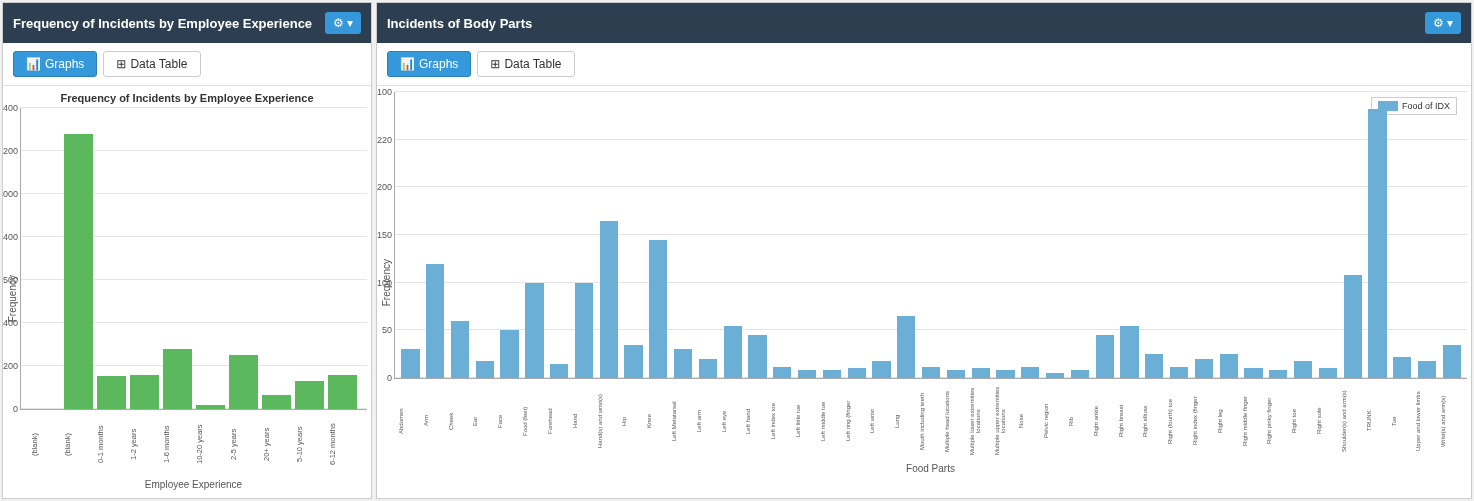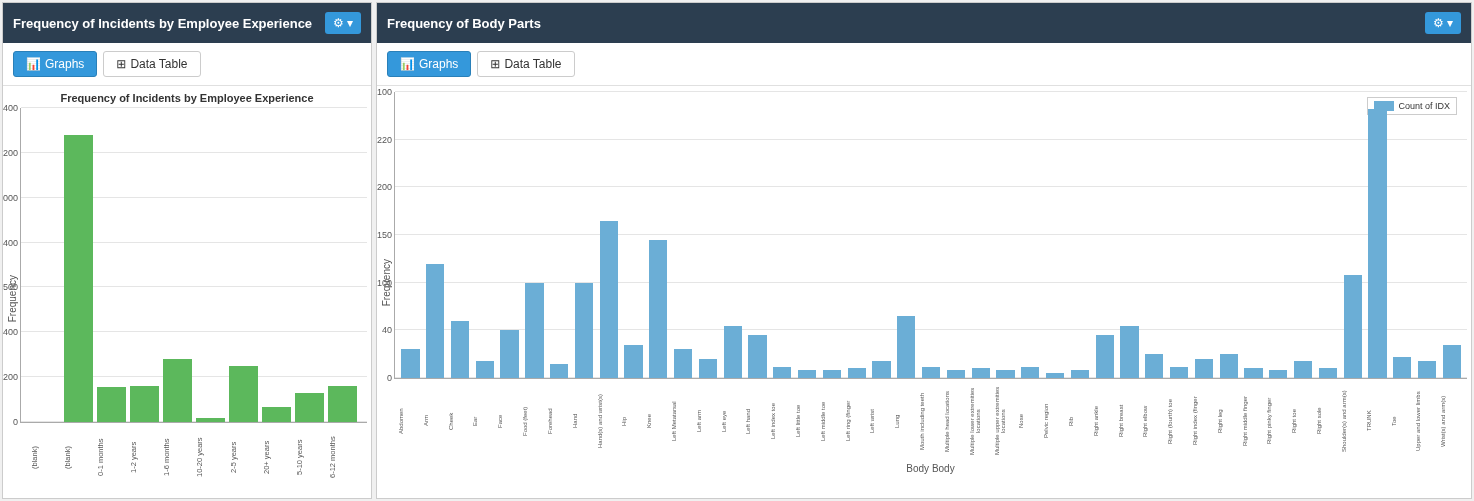--- a/index.html
+++ b/index.html
@@ -123,55 +123,56 @@
             <div class="x-label">(blank)</div>
             <div class="x-label">0-1 months</div>
             <div class="x-label">1-2 years</div>
             <div class="x-label">1-6 months</div>
             <div class="x-label">10-20 years</div>
             <div class="x-label">2-5 years</div>
             <div class="x-label">20+ years</div>
             <div class="x-label">5-10 years</div>
             <div class="x-label">6-12 months</div>
           </div>
+        <div class="x-axis-title">Employee Experience</div>
       </div>
     </div>
   </div>
 </div>
 
 <div class="panel panel-right">
   <div class="panel-header">
-    <span class="panel-title">Frequency of Body Parts</span>
+    <span class="panel-title">Incidents of Body Parts</span>
     <button class="gear-btn">⚙ ▾</button>
   </div>
   <div class="panel-toolbar">
     <button class="btn-active">
       <span>📊</span>
       <span>Graphs</span>
     </button>
     <button class="btn-inactive">
       <span>⊞</span>
       <span>Data Table</span>
     </button>
   </div>
   <div class="chart-area chart-right">
     <div class="chart-container">
       <div class="y-axis-label">Frequency</div>
       <div class="chart-inner" style="position:relative;">
         <div class="legend">
           <span class="legend-color"></span>
-          <span>Count of IDX</span>
+          <span>Food of IDX</span>
         </div>
         <div class="bars-and-grid" id="right-chart">
           <div class="grid-lines" id="right-grid">
               <div class="grid-line" style="bottom: 0%;">
                 <span class="y-tick">0</span>
               </div>
               <div class="grid-line" style="bottom: 16.6667%;">
-                <span class="y-tick">40</span>
+                <span class="y-tick">50</span>
               </div>
               <div class="grid-line" style="bottom: 33.3333%;">
                 <span class="y-tick">100</span>
               </div>
               <div class="grid-line" style="bottom: 50%;">
                 <span class="y-tick">150</span>
               </div>
               <div class="grid-line" style="bottom: 66.6667%;">
                 <span class="y-tick">200</span>
               </div>
@@ -352,17 +353,17 @@
             <div style="flex: 1 1 0%; font-size: 6px; color: rgb(85, 85, 85); text-align: center; writing-mode: vertical-rl; transform: rotate(180deg); height: 80px; overflow: hidden;">Right middle finger</div>
             <div style="flex: 1 1 0%; font-size: 6px; color: rgb(85, 85, 85); text-align: center; writing-mode: vertical-rl; transform: rotate(180deg); height: 80px; overflow: hidden;">Right pinky finger</div>
             <div style="flex: 1 1 0%; font-size: 6px; color: rgb(85, 85, 85); text-align: center; writing-mode: vertical-rl; transform: rotate(180deg); height: 80px; overflow: hidden;">Right toe</div>
             <div style="flex: 1 1 0%; font-size: 6px; color: rgb(85, 85, 85); text-align: center; writing-mode: vertical-rl; transform: rotate(180deg); height: 80px; overflow: hidden;">Right sole</div>
             <div style="flex: 1 1 0%; font-size: 6px; color: rgb(85, 85, 85); text-align: center; writing-mode: vertical-rl; transform: rotate(180deg); height: 80px; overflow: hidden;">Shoulder(s) and arm(s)</div>
             <div style="flex: 1 1 0%; font-size: 6px; color: rgb(85, 85, 85); text-align: center; writing-mode: vertical-rl; transform: rotate(180deg); height: 80px; overflow: hidden;">TRUNK</div>
             <div style="flex: 1 1 0%; font-size: 6px; color: rgb(85, 85, 85); text-align: center; writing-mode: vertical-rl; transform: rotate(180deg); height: 80px; overflow: hidden;">Toe</div>
             <div style="flex: 1 1 0%; font-size: 6px; color: rgb(85, 85, 85); text-align: center; writing-mode: vertical-rl; transform: rotate(180deg); height: 80px; overflow: hidden;">Upper and lower limbs</div>
             <div style="flex: 1 1 0%; font-size: 6px; color: rgb(85, 85, 85); text-align: center; writing-mode: vertical-rl; transform: rotate(180deg); height: 80px; overflow: hidden;">Wrist(s) and arm(s)</div>
           </div>
-        <div class="x-axis-title">Body Body</div>
+        <div class="x-axis-title">Food Parts</div>
       </div>
     </div>
   </div>
 </div>
 
 </body></html>

